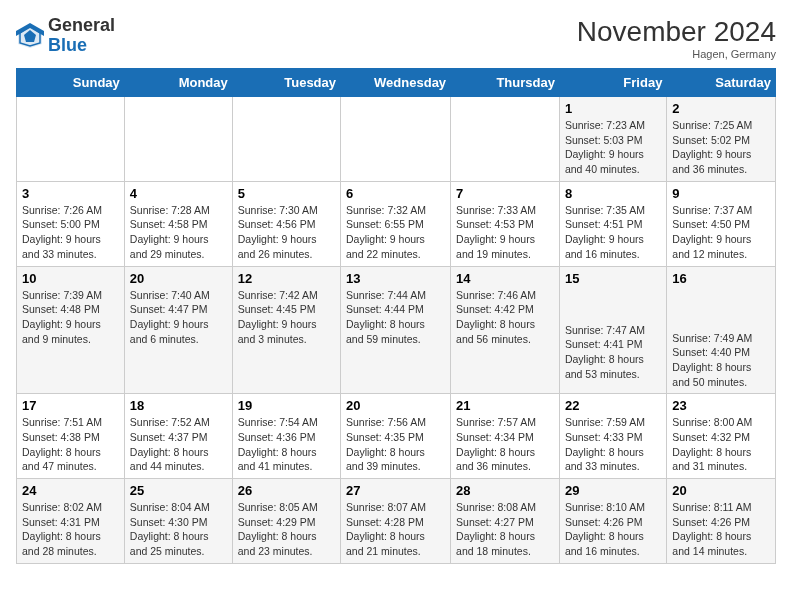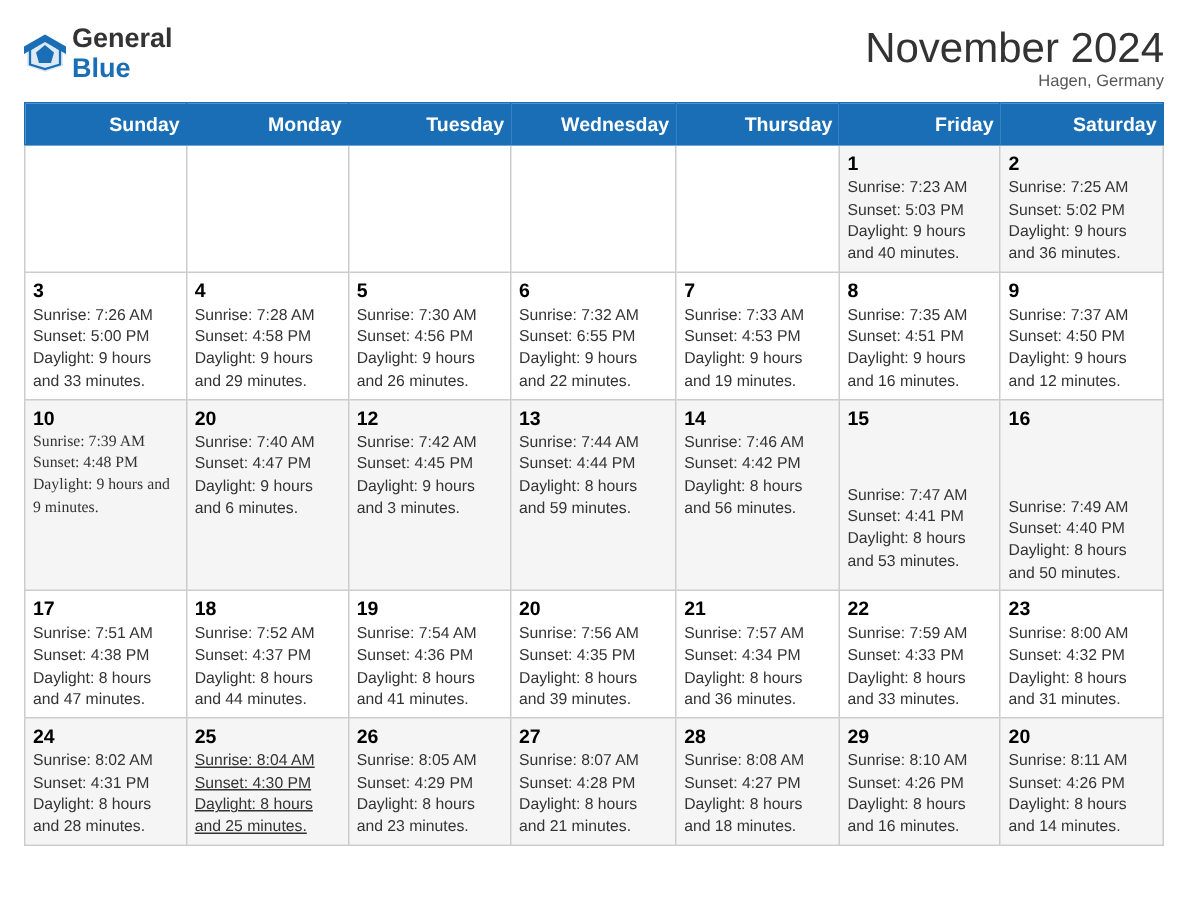--- a/index.html
+++ b/index.html
@@ -181,21 +181,21 @@
         <td>
           <span class="day-num">9</span>
           <div class="day-info" style="white-space: pre-line;">Sunrise: 7:37 AM
 Sunset: 4:50 PM
 Daylight: 9 hours and 12 minutes.</div>
         </td>
       </tr>
       <tr>
         <td>
           <span class="day-num">10</span>
-          <div class="day-info" style="white-space: pre-line; font-family: Liberation Serif, serif;">Sunrise: 7:39 AM
+          <div class="day-info" style="white-space: pre-line;">Sunrise: 7:39 AM
 Sunset: 4:48 PM
 Daylight: 9 hours and 9 minutes.</div>
         </td>
         <td>
           <span class="day-num">20</span>
           <div class="day-info" style="white-space: pre-line;">Sunrise: 7:40 AM
 Sunset: 4:47 PM
 Daylight: 9 hours and 6 minutes.</div>
         </td>
         <td>
@@ -275,21 +275,21 @@
       </tr>
       <tr>
         <td>
           <span class="day-num">24</span>
           <div class="day-info" style="white-space: pre-line;">Sunrise: 8:02 AM
 Sunset: 4:31 PM
 Daylight: 8 hours and 28 minutes.</div>
         </td>
         <td>
           <span class="day-num">25</span>
-          <div class="day-info" style="white-space: pre-line; text-decoration: underline;">Sunrise: 8:04 AM
+          <div class="day-info" style="white-space: pre-line;">Sunrise: 8:04 AM
 Sunset: 4:30 PM
 Daylight: 8 hours and 25 minutes.</div>
         </td>
         <td>
           <span class="day-num">26</span>
           <div class="day-info" style="white-space: pre-line;">Sunrise: 8:05 AM
 Sunset: 4:29 PM
 Daylight: 8 hours and 23 minutes.</div>
         </td>
         <td>

